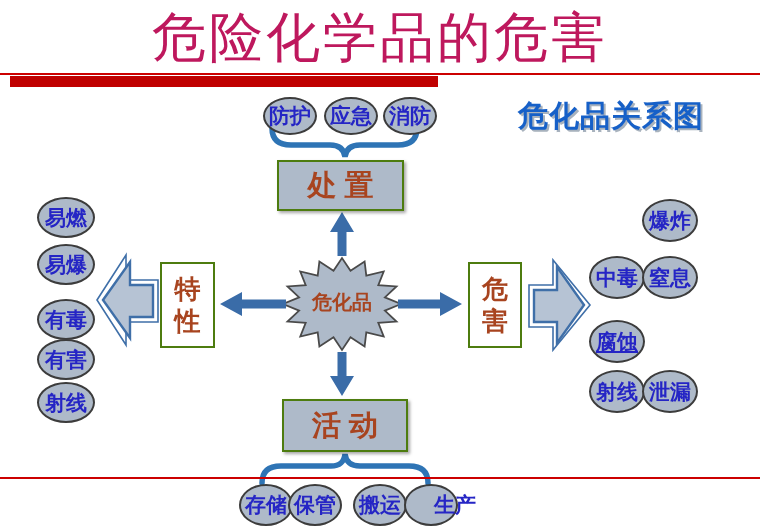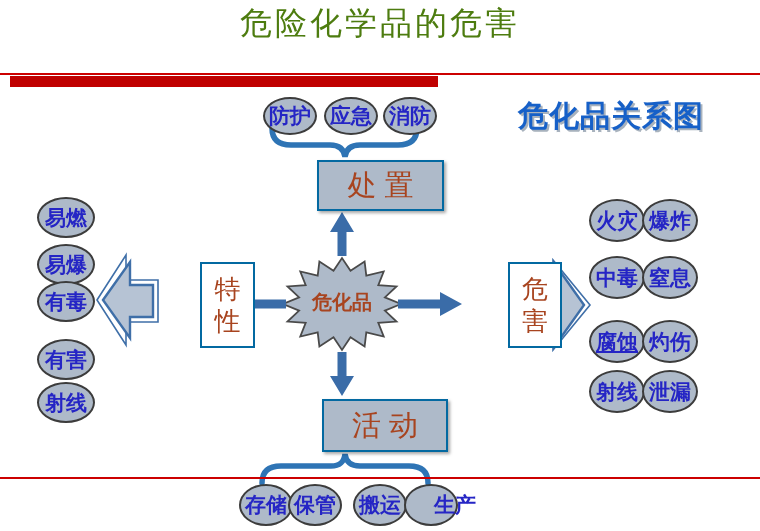--- a/index.html
+++ b/index.html
@@ -2,22 +2,22 @@
 <html style="--bar_red: #c00000; --line_red: #cc0000; --caption_blue: #1660c8; --label_blue: #2525c5; --rust: #a8441f; --ellipse_fill: #aebac9; --ellipse_border: #3c3c3c; --arrow_blue: #3a6ca8; --brace_blue: #2e74b5; --block_arrow_fill: #b6c3d4; --block_arrow_border: #3f6fa8;"><head>
 <meta charset="utf-8">
 <style>
   html,body{margin:0;padding:0;background:#ffffff;}
   .canvas{
     position:relative;width:760px;height:531px;overflow:hidden;background:#fff;
     font-family:"Liberation Sans",sans-serif;
   }
   .slide-title{
     position:absolute;top:2px;left:0;width:760px;text-align:center;
-    font-family:"Liberation Serif",serif;font-size:32px;letter-spacing:3px;
-    color:#4d7c0f;white-space:nowrap;
+    font-family:"Liberation Serif",serif;font-size:54px;letter-spacing:3px;
+    color:#be185d;white-space:nowrap;
   }
   .thin-line{position:absolute;left:0;width:760px;height:2px;background:var(--line_red,#cc0000);}
   .thin-line.top{top:73px;}
   .thin-line.bottom{top:477px;}
   .thick-bar{position:absolute;left:10px;top:76px;width:428px;height:11px;background:var(--bar_red,#c00000);}
   .caption{
     position:absolute;left:518px;top:96px;width:220px;
     font-size:30px;font-weight:bold;color:var(--caption_blue,#1660c8);
     letter-spacing:1px;white-space:nowrap;
     text-shadow:2px 2px 0 #a8b2bd;
@@ -26,23 +26,23 @@
   .ellipse{
     position:absolute;border-radius:50%;
     background:var(--ellipse_fill,#aebac9);
     border:2px solid var(--ellipse_border,#3c3c3c);
     display:flex;align-items:center;justify-content:center;
     font-size:21px;font-weight:bold;color:var(--label_blue,#2525c5);
     white-space:nowrap;box-sizing:border-box;
   }
   .node-box{
     position:absolute;box-sizing:border-box;
-    border:2px solid #0369a1;
+    border:2px solid #4d7c0f;
     display:flex;align-items:center;justify-content:center;
-    color:var(--rust,#a8441f);font-weight:normal;margin-left:40px;
+    color:var(--rust,#a8441f);font-weight:bold;
   }
   .node-box.filled{background:var(--ellipse_fill,#aebac9);box-shadow:2px 2px 3px rgba(0,0,0,0.35);}
   .node-box.white{background:#ffffff;}
   .node-box.horizontal{font-size:29px;letter-spacing:8px;text-indent:8px;}
   .node-box.vertical{flex-direction:column;font-size:26px;line-height:32px;}
   .star-label{
     position:absolute;left:282px;top:289px;width:120px;text-align:center;
     font-size:20px;font-weight:bold;color:var(--rust,#a8441f);white-space:nowrap;
   }
 </style>
@@ -76,30 +76,28 @@
     <path d="M590,305 L553,260 L553,285 L529,285 L529,327 L553,327 L553,350 Z" fill="none" stroke="var(--block_arrow_border)" stroke-width="1.6"></path>
     <path d="M584,305 L557,267 L557,290 L534,290 L534,322 L557,322 L557,343 Z" fill="var(--block_arrow_fill)" stroke="var(--block_arrow_border)" stroke-width="2.4"></path>
   </svg>
 
   <div class="ellipse" style="left:263px;top:97px;width:54px;height:38px;">防护</div>
   <div class="ellipse" style="left:324px;top:97px;width:54px;height:38px;">应急</div>
   <div class="ellipse" style="left:383px;top:97px;width:54px;height:38px;">消防</div>
 
   <div class="ellipse" style="left:37px;top:197px;width:58px;height:41px;">易燃</div>
   <div class="ellipse" style="left:37px;top:244px;width:58px;height:41px;">易爆</div>
-  <div class="ellipse" style="left:37px;top:281px;width:58px;height:41px;">有毒</div>
+  <div class="ellipse" style="left:37px;top:299px;width:58px;height:41px;">有毒</div>
   <div class="ellipse" style="left:37px;top:339px;width:58px;height:41px;">有害</div>
   <div class="ellipse" style="left:37px;top:382px;width:58px;height:41px;">射线</div>
 
-  <div class="ellipse" style="left:589px;top:199px;width:56px;height:43px;">火灾</div>
   <div class="ellipse" style="left:642px;top:199px;width:56px;height:43px;">爆炸</div>
   <div class="ellipse" style="left:589px;top:256px;width:56px;height:43px;">中毒</div>
   <div class="ellipse" style="left:642px;top:256px;width:56px;height:43px;">窒息</div>
   <div class="ellipse" style="left:589px;top:320px;width:56px;height:43px;text-decoration:underline;">腐蚀</div>
-  <div class="ellipse" style="left:642px;top:320px;width:56px;height:43px;">灼伤</div>
   <div class="ellipse" style="left:589px;top:370px;width:56px;height:43px;">射线</div>
   <div class="ellipse" style="left:642px;top:370px;width:56px;height:43px;">泄漏</div>
 
   <div class="ellipse" style="left:239px;top:484px;width:54px;height:42px;text-align:center;">存储</div>
   <div class="ellipse" style="left:288px;top:484px;width:54px;height:42px;">保管</div>
   <div class="ellipse" style="left:353px;top:484px;width:54px;height:42px;">搬运</div>
   <div class="ellipse" style="left:404px;top:484px;width:54px;height:42px;padding-left:48px;">生产</div>
 
   <div class="node-box filled horizontal" style="left:277px;top:160px;width:127px;height:51px;">处置</div>
   <div class="node-box filled horizontal" style="left:282px;top:399px;width:126px;height:53px;">活动</div>

